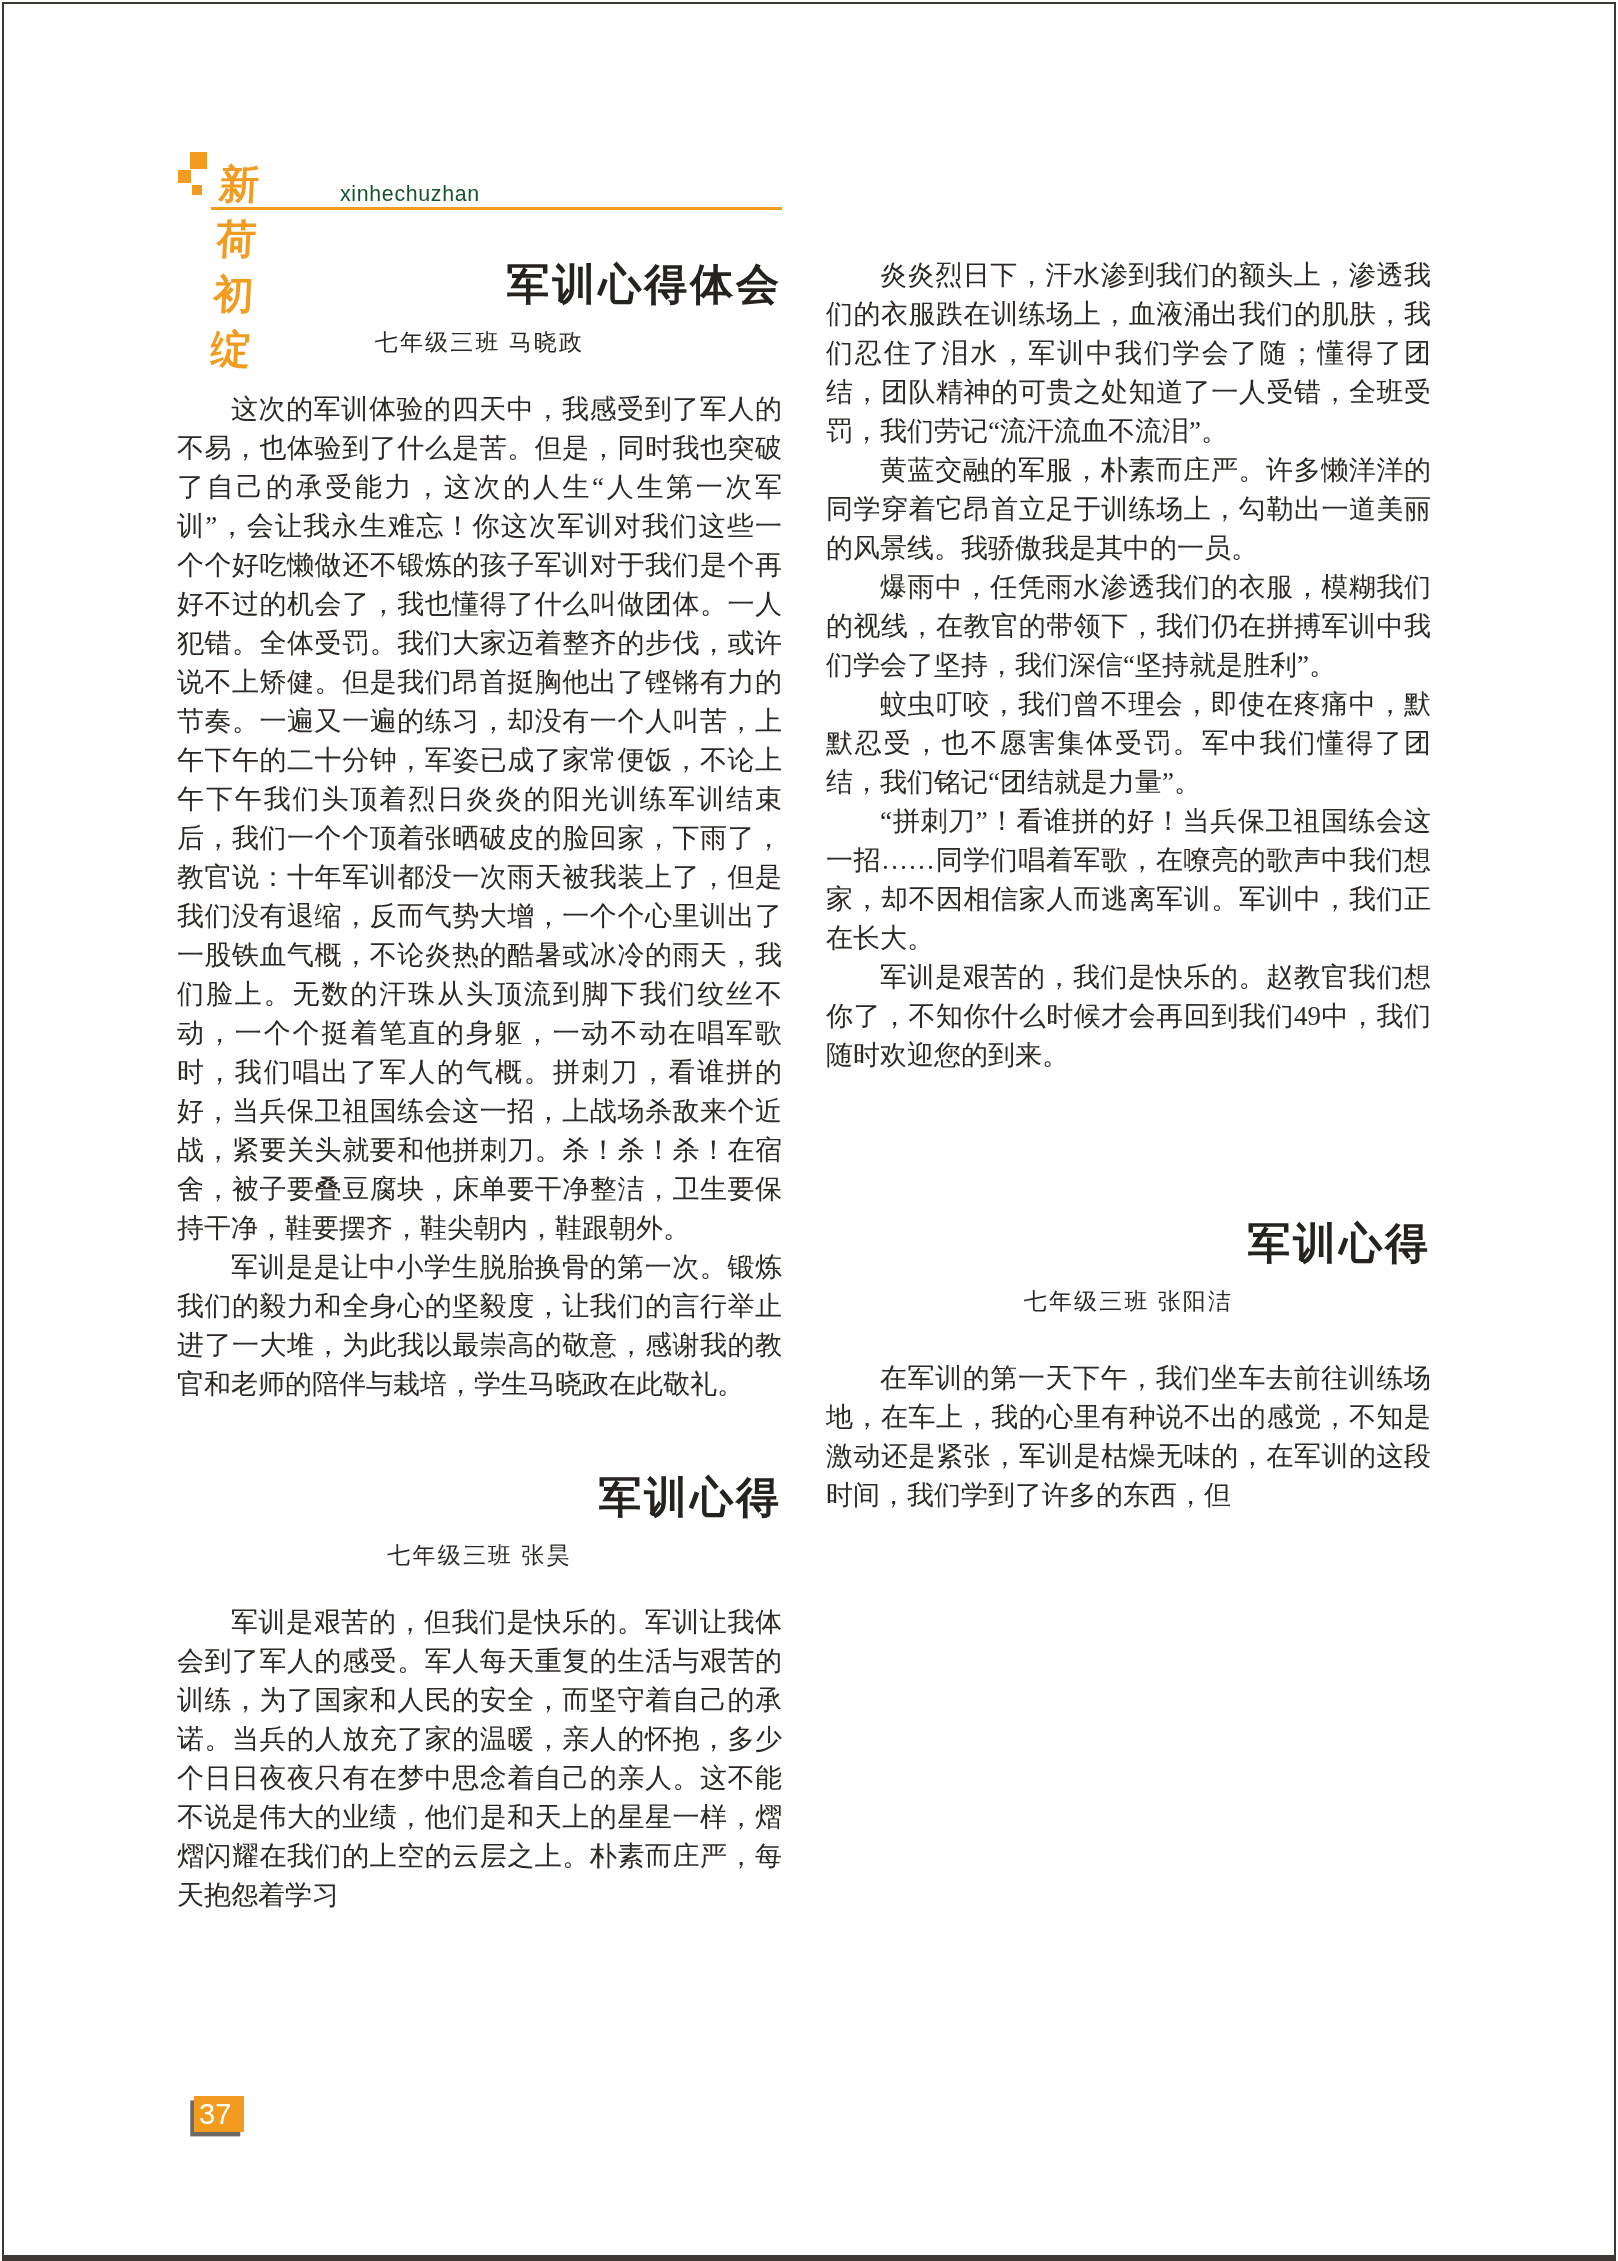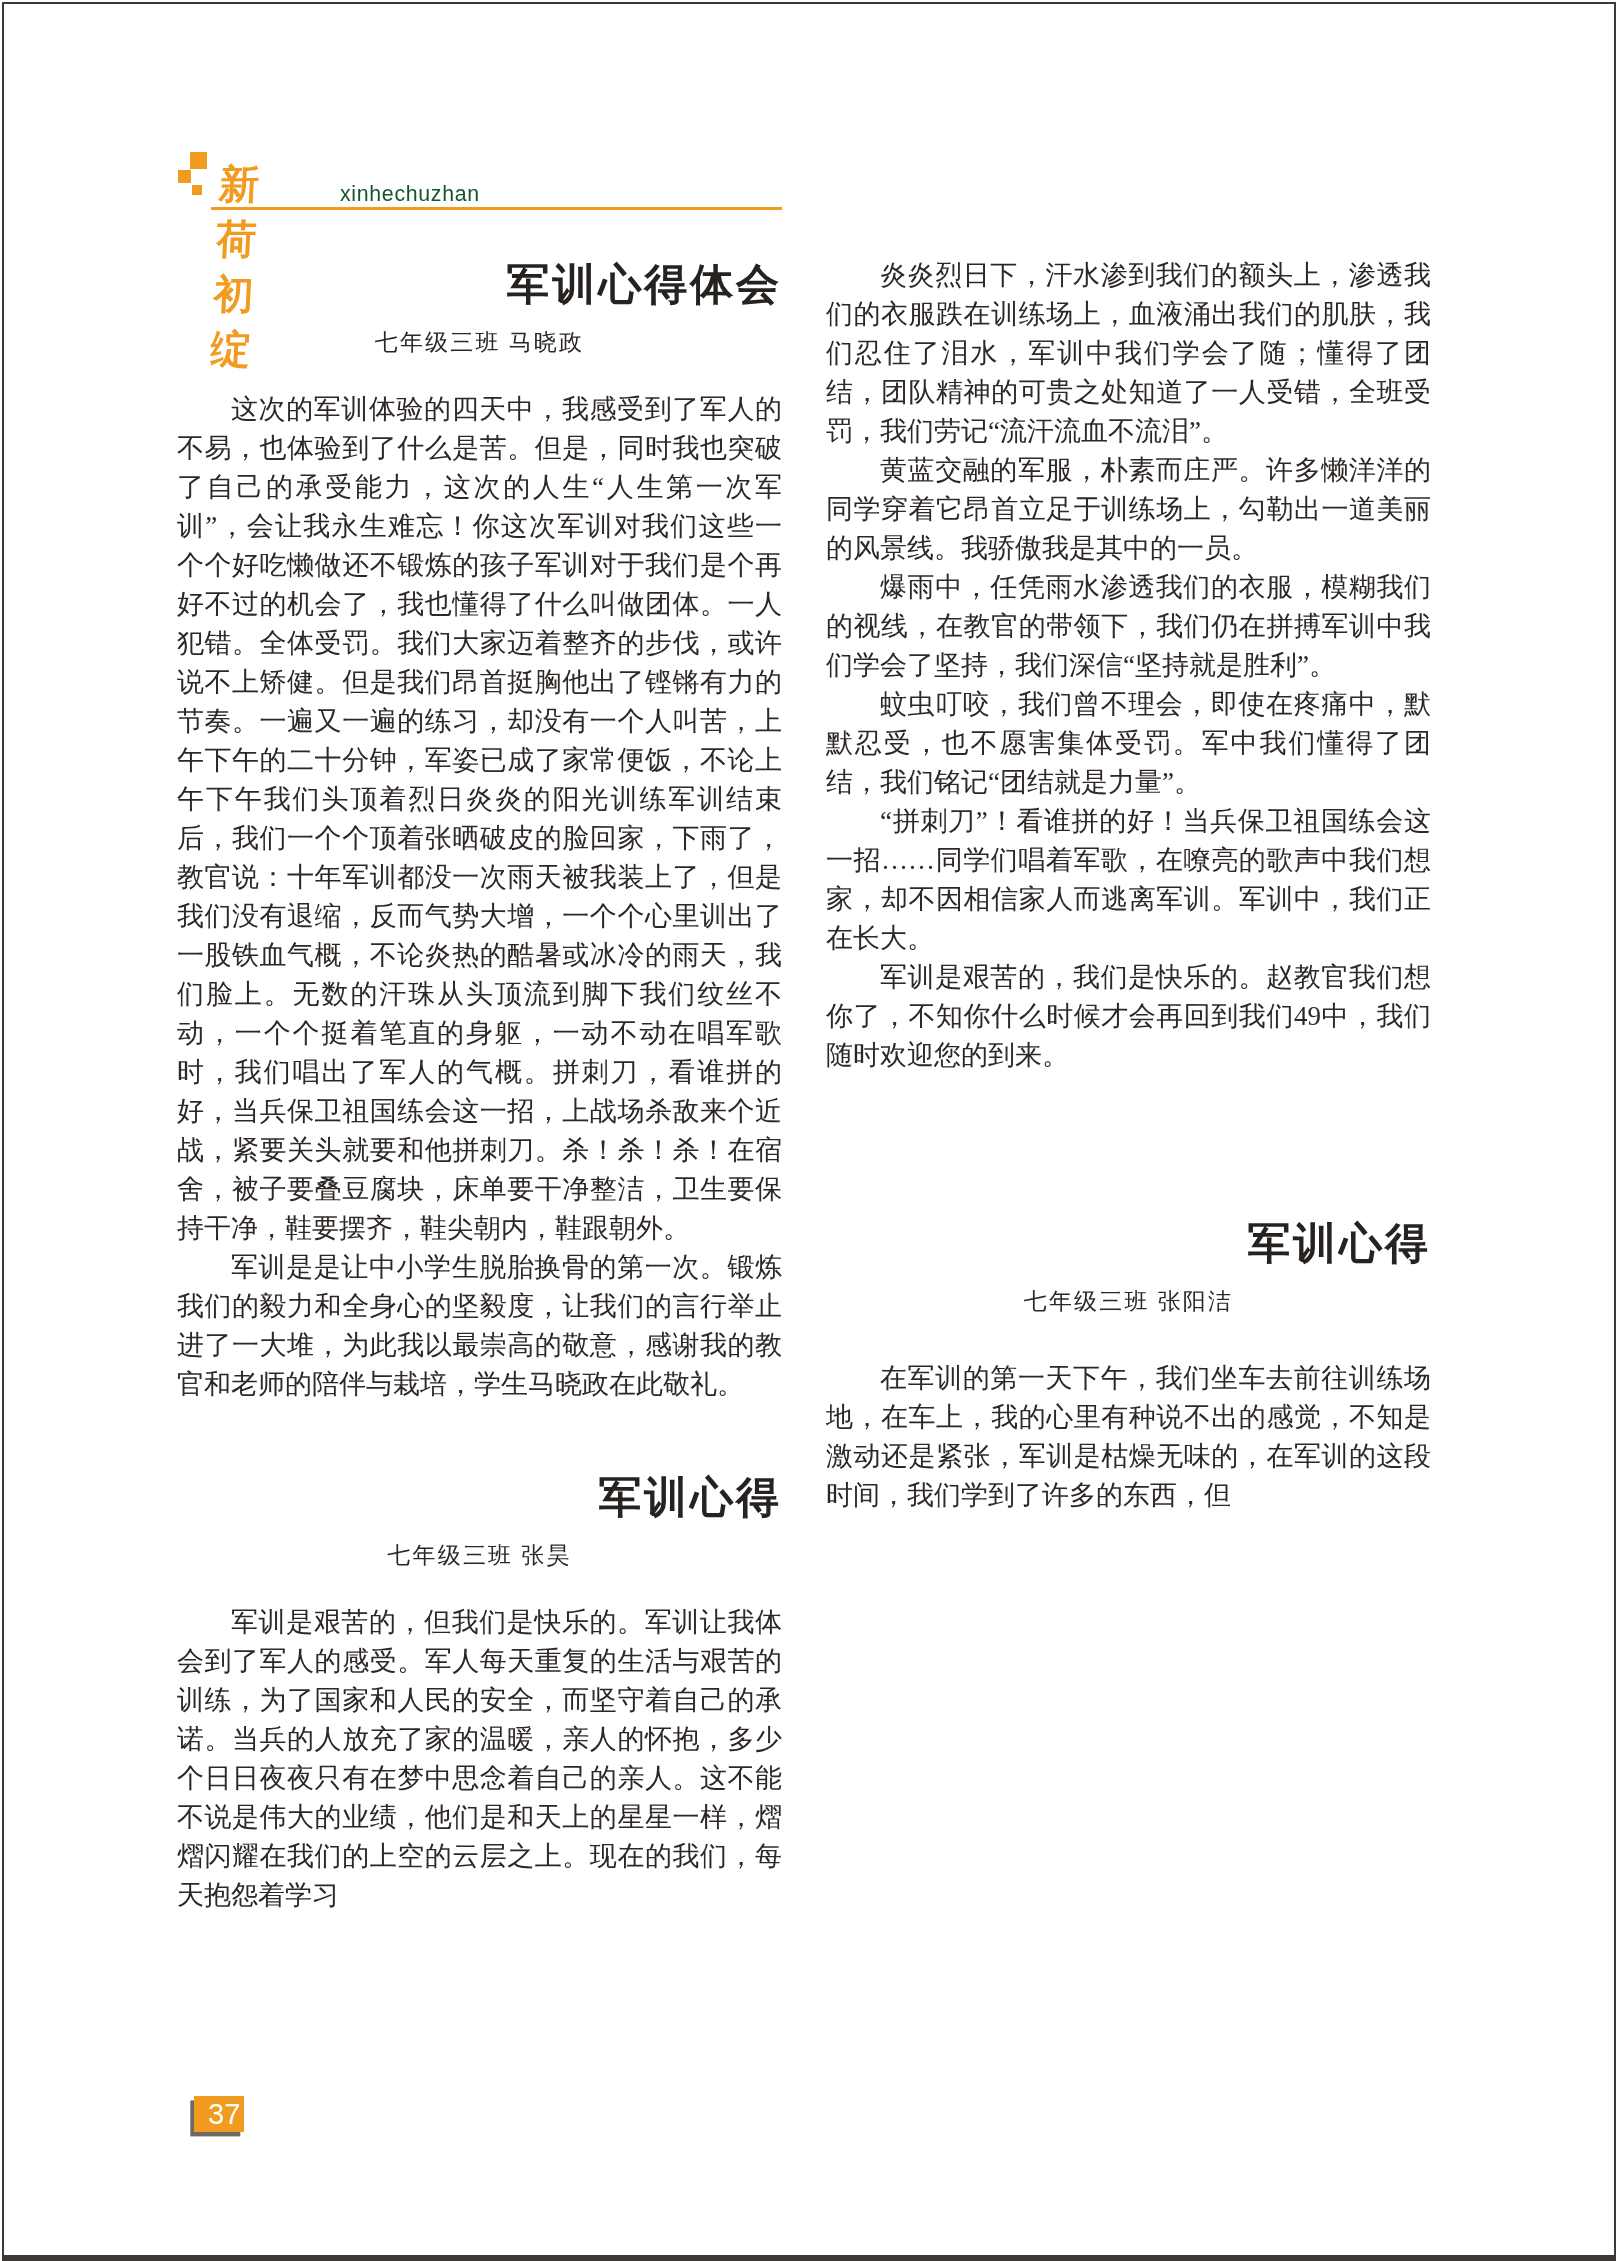--- a/index.html
+++ b/index.html
@@ -56,21 +56,21 @@
   .col p.cont{text-indent:0;}
   .a2-block{margin-top:65px;}
   .a3-block{margin-top:140px;}
   .a3-block .byline{margin-bottom:42px;}
   
   .pagenum{
     position:absolute;left:194px;top:2096px;
     width:50px;height:36px;background:#f19c20;
     box-shadow:-3.7px 4.4px 0 0 #6f6865;
     color:#ffffff;font-size:29px;line-height:36px;
-    padding-left:14px;box-sizing:border-box;
+    padding-left:5px;box-sizing:border-box;
     font-family:"Liberation Sans","DejaVu Sans",sans-serif;
   }
 </style>
 </head>
 <body>
 
 <div class="frame"></div>
 
 <div class="header">
   <span class="sq s1"></span>
@@ -84,21 +84,21 @@
 <section class="col col-left">
   <h1 class="article-title">军训心得体会</h1>
   <div class="byline">七年级三班 马晓政</div>
   <p>这次的军训体验的四天中，我感受到了军人的不易，也体验到了什么是苦。但是，同时我也突破了自己的承受能力，这次的人生“人生第一次军训”，会让我永生难忘！你这次军训对我们这些一个个好吃懒做还不锻炼的孩子军训对于我们是个再好不过的机会了，我也懂得了什么叫做团体。一人犯错。全体受罚。我们大家迈着整齐的步伐，或许说不上矫健。但是我们昂首挺胸他出了铿锵有力的节奏。一遍又一遍的练习，却没有一个人叫苦，上午下午的二十分钟，军姿已成了家常便饭，不论上午下午我们头顶着烈日炎炎的阳光训练军训结束后，我们一个个顶着张晒破皮的脸回家，下雨了，教官说：十年军训都没一次雨天被我装上了，但是我们没有退缩，反而气势大增，一个个心里训出了一股铁血气概，不论炎热的酷暑或冰冷的雨天，我们脸上。无数的汗珠从头顶流到脚下我们纹丝不动，一个个挺着笔直的身躯，一动不动在唱军歌时，我们唱出了军人的气概。拼刺刀，看谁拼的好，当兵保卫祖国练会这一招，上战场杀敌来个近战，紧要关头就要和他拼刺刀。杀！杀！杀！在宿舍，被子要叠豆腐块，床单要干净整洁，卫生要保持干净，鞋要摆齐，鞋尖朝内，鞋跟朝外。</p>
   <p>军训是是让中小学生脱胎换骨的第一次。锻炼我们的毅力和全身心的坚毅度，让我们的言行举止进了一大堆，为此我以最崇高的敬意，感谢我的教官和老师的陪伴与栽培，学生马晓政在此敬礼。</p>
 
   <div class="a2-block">
     <h1 class="article-title">军训心得</h1>
     <div class="byline">七年级三班 张昊</div>
   </div>
-  <p>军训是艰苦的，但我们是快乐的。军训让我体会到了军人的感受。军人每天重复的生活与艰苦的训练，为了国家和人民的安全，而坚守着自己的承诺。当兵的人放充了家的温暖，亲人的怀抱，多少个日日夜夜只有在梦中思念着自己的亲人。这不能不说是伟大的业绩，他们是和天上的星星一样，熠熠闪耀在我们的上空的云层之上。现在的我们，每天抱怨着学习</p>
+  <p>军训是艰苦的，但我们是快乐的。军训让我体会到了军人的感受。军人每天重复的生活与艰苦的训练，为了国家和人民的安全，而坚守着自己的承诺。当兵的人放充了家的温暖，亲人的怀抱，多少个日日夜夜只有在梦中思念着自己的亲人。这不能不说是伟大的业绩，他们是和天上的星星一样，熠熠闪耀在我们的上空的云层之上。朴素而庄严，每天抱怨着学习</p>
 </section>
 
 <section class="col col-right">
   <p>炎炎烈日下，汗水渗到我们的额头上，渗透我们的衣服跌在训练场上，血液涌出我们的肌肤，我们忍住了泪水，军训中我们学会了随；懂得了团结，团队精神的可贵之处知道了一人受错，全班受罚，我们劳记“流汗流血不流泪”。</p>
   <p>黄蓝交融的军服，朴素而庄严。许多懒洋洋的同学穿着它昂首立足于训练场上，勾勒出一道美丽的风景线。我骄傲我是其中的一员。</p>
   <p>爆雨中，任凭雨水渗透我们的衣服，模糊我们的视线，在教官的带领下，我们仍在拼搏军训中我们学会了坚持，我们深信“坚持就是胜利”。</p>
   <p>蚊虫叮咬，我们曾不理会，即使在疼痛中，默默忍受，也不愿害集体受罚。军中我们懂得了团结，我们铭记“团结就是力量”。</p>
   <p>“拼刺刀”！看谁拼的好！当兵保卫祖国练会这一招……同学们唱着军歌，在嘹亮的歌声中我们想家，却不因相信家人而逃离军训。军训中，我们正在长大。</p>
   <p>军训是艰苦的，我们是快乐的。赵教官我们想你了，不知你什么时候才会再回到我们49中，我们随时欢迎您的到来。</p>
 

